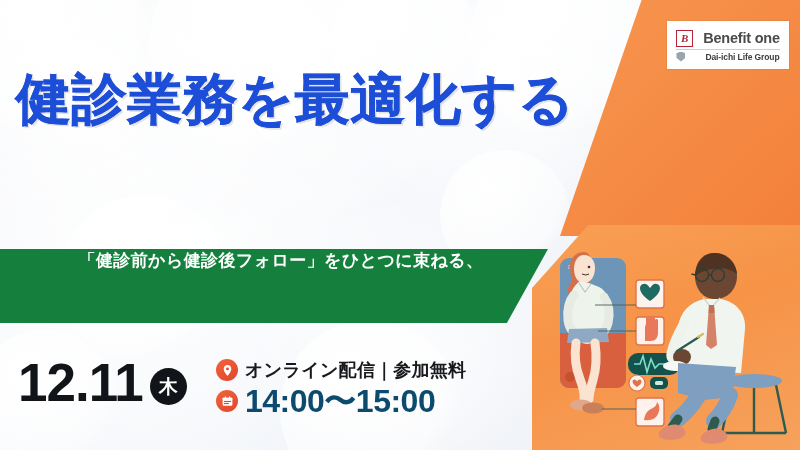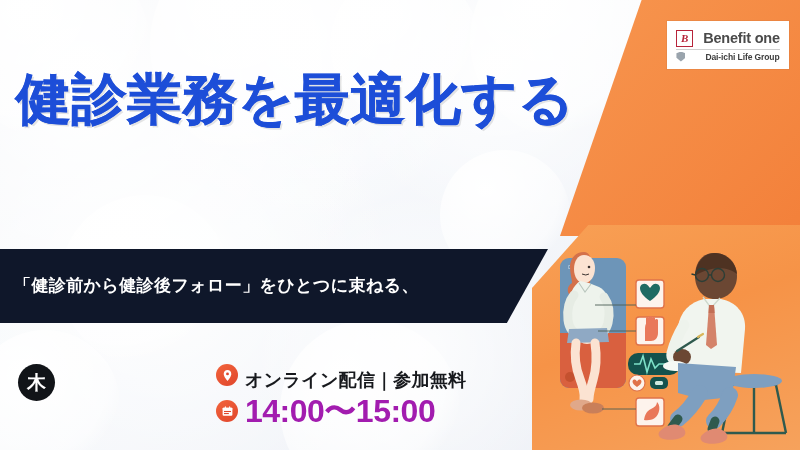--- a/index.html
+++ b/index.html
@@ -131,24 +131,24 @@
   .hl-red {
     color: #d4121c;
     -webkit-text-stroke: 0.6px #d4121c;
   }
 
   
   .subtitle-band {
     position: absolute;
     left: 0; top: 249px;
     width: 548px; height: 74px;
-    background: #0f172a;
+    background: #15803d;
     clip-path: polygon(0% 0%, 100% 0%, 92.5% 100%, 0% 100%);
     display: flex;
-    flex-direction: column;
+    flex-direction: row;
     justify-content: center;
     padding-left: 14px;
     box-sizing: border-box;
   }
   .subtitle-line {
     color: #ffffff;
     font-size: 17px;
     font-weight: bold;
     line-height: 1.45;
     letter-spacing: 0.4px;
@@ -204,26 +204,25 @@
     align-items: center;
     justify-content: center;
     flex: 0 0 auto;
   }
   .info-text-1 {
     font-size: 18px;
     font-weight: bold;
     color: #17191d;
     letter-spacing: 0.3px;
     white-space: nowrap;
-    margin-top: 10px;
   }
   .info-text-2 {
     font-size: 32px;
     font-weight: 900;
-    color: #a21caf;
+    color: #0c4a6e;
     letter-spacing: -0.5px;
     line-height: 1;
     white-space: nowrap;
   }
 
   
   .illus {
     position: absolute;
     right: 0; bottom: 0;
     width: 268px; height: 225px;
@@ -265,20 +264,21 @@
     </div>
   </div>
 
   <div class="headline headline-1">健診業務を最適化する</div>
 
   <div class="subtitle-band">
     <div class="subtitle-line">「健診前から健診後フォロー」をひとつに束ねる、</div>
   </div>
 
   <div class="date-row">
+    <span class="date-num">12.11</span>
     <span class="dow-badge">木</span>
   </div>
 
   <div class="info-block">
     <div class="info-row">
       <span class="info-icon">
         <svg width="13" height="13" viewBox="0 0 24 24" aria-hidden="true">
           <path d="M12 2C8.1 2 5 5.1 5 9c0 5.2 7 13 7 13s7-7.8 7-13c0-3.9-3.1-7-7-7z" fill="#ffffff"></path>
           <circle cx="12" cy="9" r="2.6" fill="#e0462c"></circle>
         </svg>

